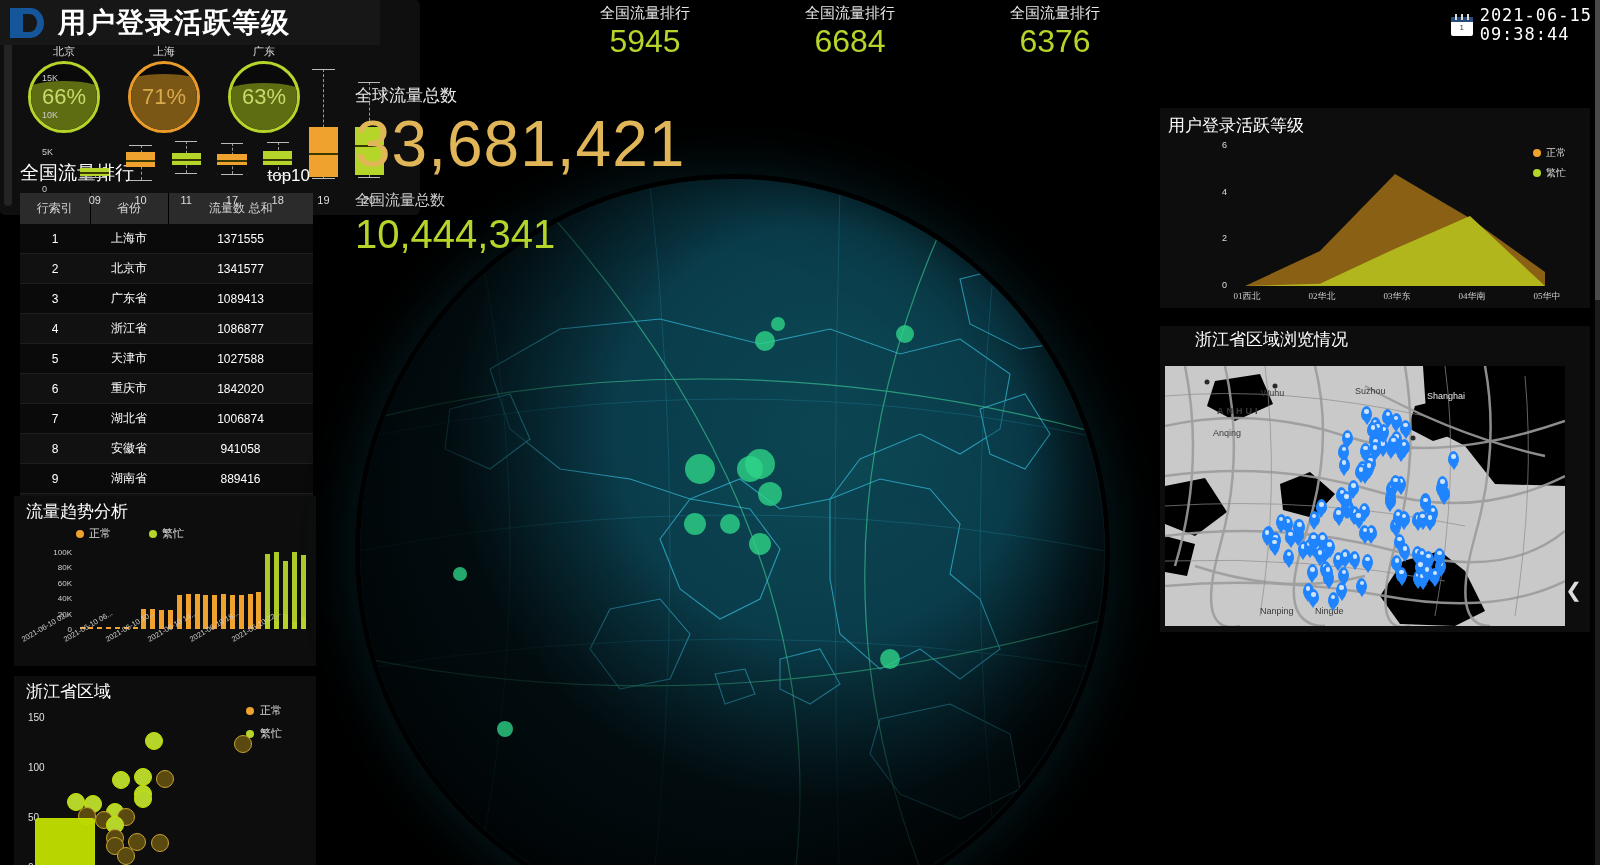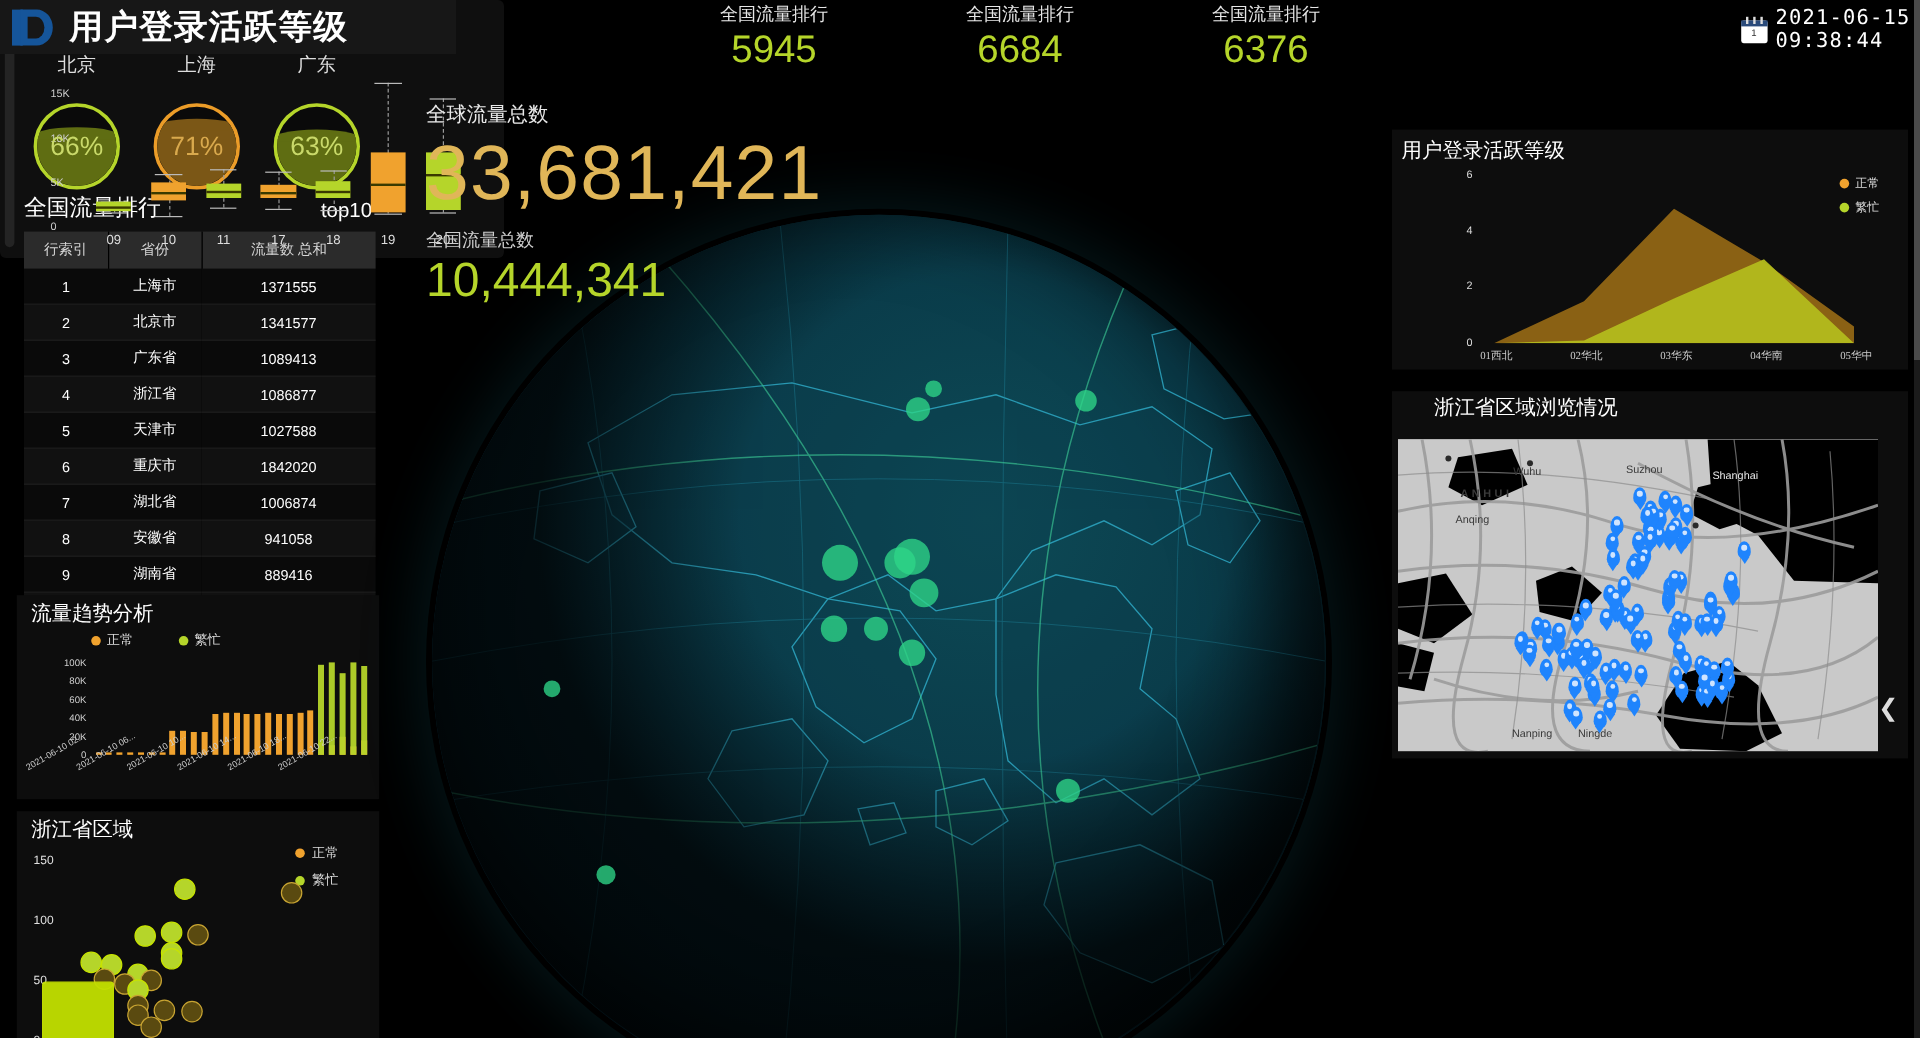--- a/index.html
+++ b/index.html
@@ -40,21 +40,21 @@
   .cal-icon .body { position:absolute; inset:3px 0 0 0; background:#fff; border-radius:2px; }
   .cal-icon .top { position:absolute; left:0; top:3px; width:100%; height:5px; background:#2a4a7a; }
   .cal-icon .ring { position:absolute; top:0; width:2px; height:6px; background:#ddd; }
   .cal-icon .r1 { left:4px; } .cal-icon .r2 { left:10px; } .cal-icon .r3 { left:16px; }
   .cal-icon .num { position:absolute; left:0; right:0; top:9px; text-align:center; font-size:8px; color:#333; }
   .clock-text { font-family:"DejaVu Sans Mono", monospace; color:#fff; font-size:17px; line-height:19px; letter-spacing:1px; }
 
   
   .gauges { position:absolute; left:14px; top:44px; width:300px; height:105px; display:flex; }
   .gauge-wrap { width:100px; text-align:center; }
-  .gauge-name { font-size:16px; color:#ddd; margin-bottom:21px; }
+  .gauge-name { font-size:11px; color:#ddd; margin-bottom:2px; }
   .gauge {
     width:72px; height:72px; border-radius:50%; margin:0 auto; position:relative;
     overflow:hidden; border:3px solid #b5d52a; background:#0a0a0a;
   }
   .gauge .liquid {
     position:absolute; left:-10%; width:120%; bottom:0;
     background:#5f6d12;
   }
   .gauge .liquid:before {
     content:""; position:absolute; left:0; right:0; top:-5px; height:10px;

